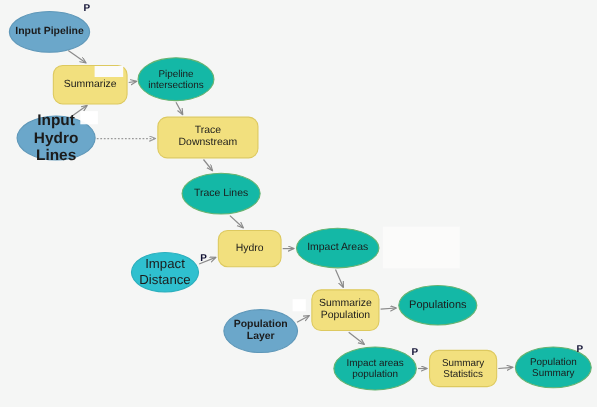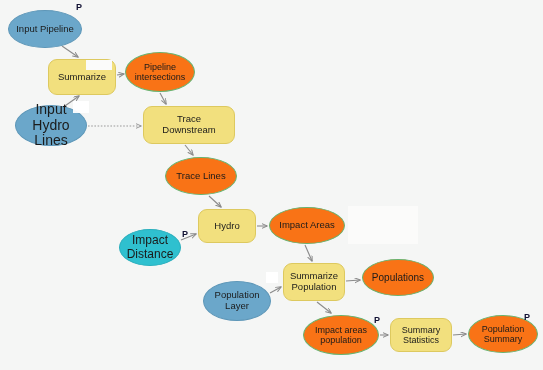--- a/index.html
+++ b/index.html
@@ -39,32 +39,33 @@
     line-height: 1.12;
     white-space: pre-line;
     -webkit-font-smoothing: antialiased;
   }
   .node.ellipse {
     border-radius: 50%;
   }
   .node.data-input {
     background: #6ba7ca;
     border: 1px solid #5e97b8;
+    font-weight: bold;
   }
   .node.data-value {
     background: #2fc0cf;
     border: 1px solid #2bafbd;
   }
   .node.tool {
     background: #f2e07e;
     border: 1px solid #ddc95f;
     border-radius: 9px;
   }
   .node.data-output {
-    background: #f97316;
+    background: #14b8a6;
     border: 1px solid #68b370;
   }
   .pflag {
     position: absolute;
     font-size: 9px;
     font-weight: bold;
     color: #111133;
     font-family: "Liberation Sans", sans-serif;
     line-height: 1;
   }

